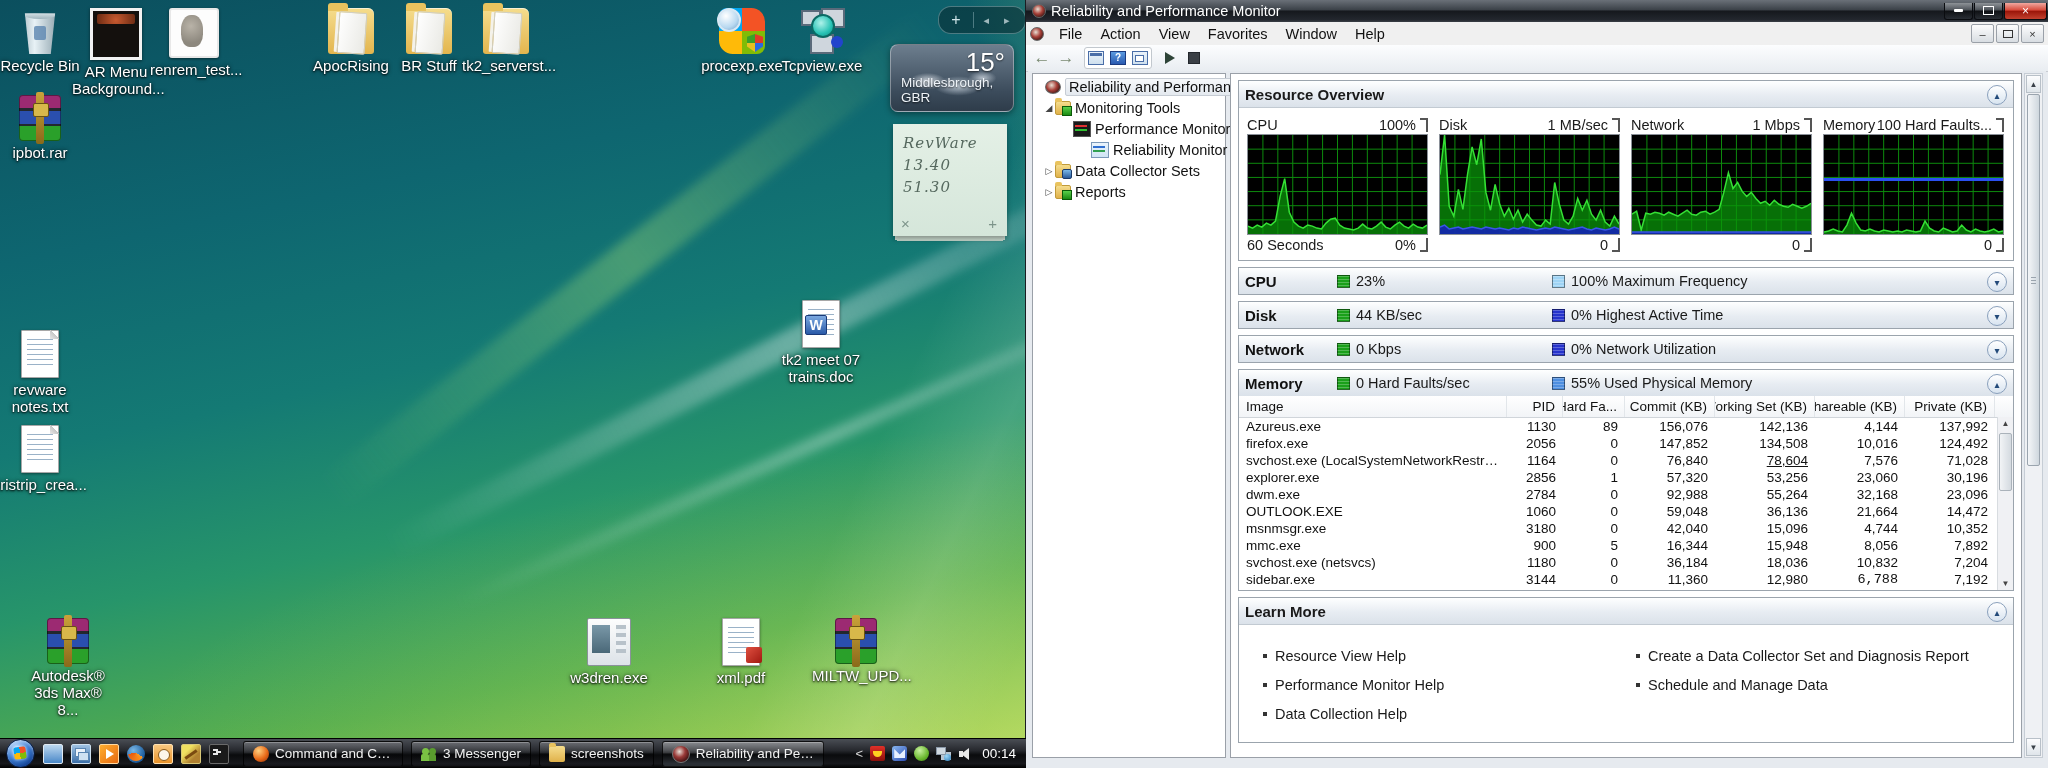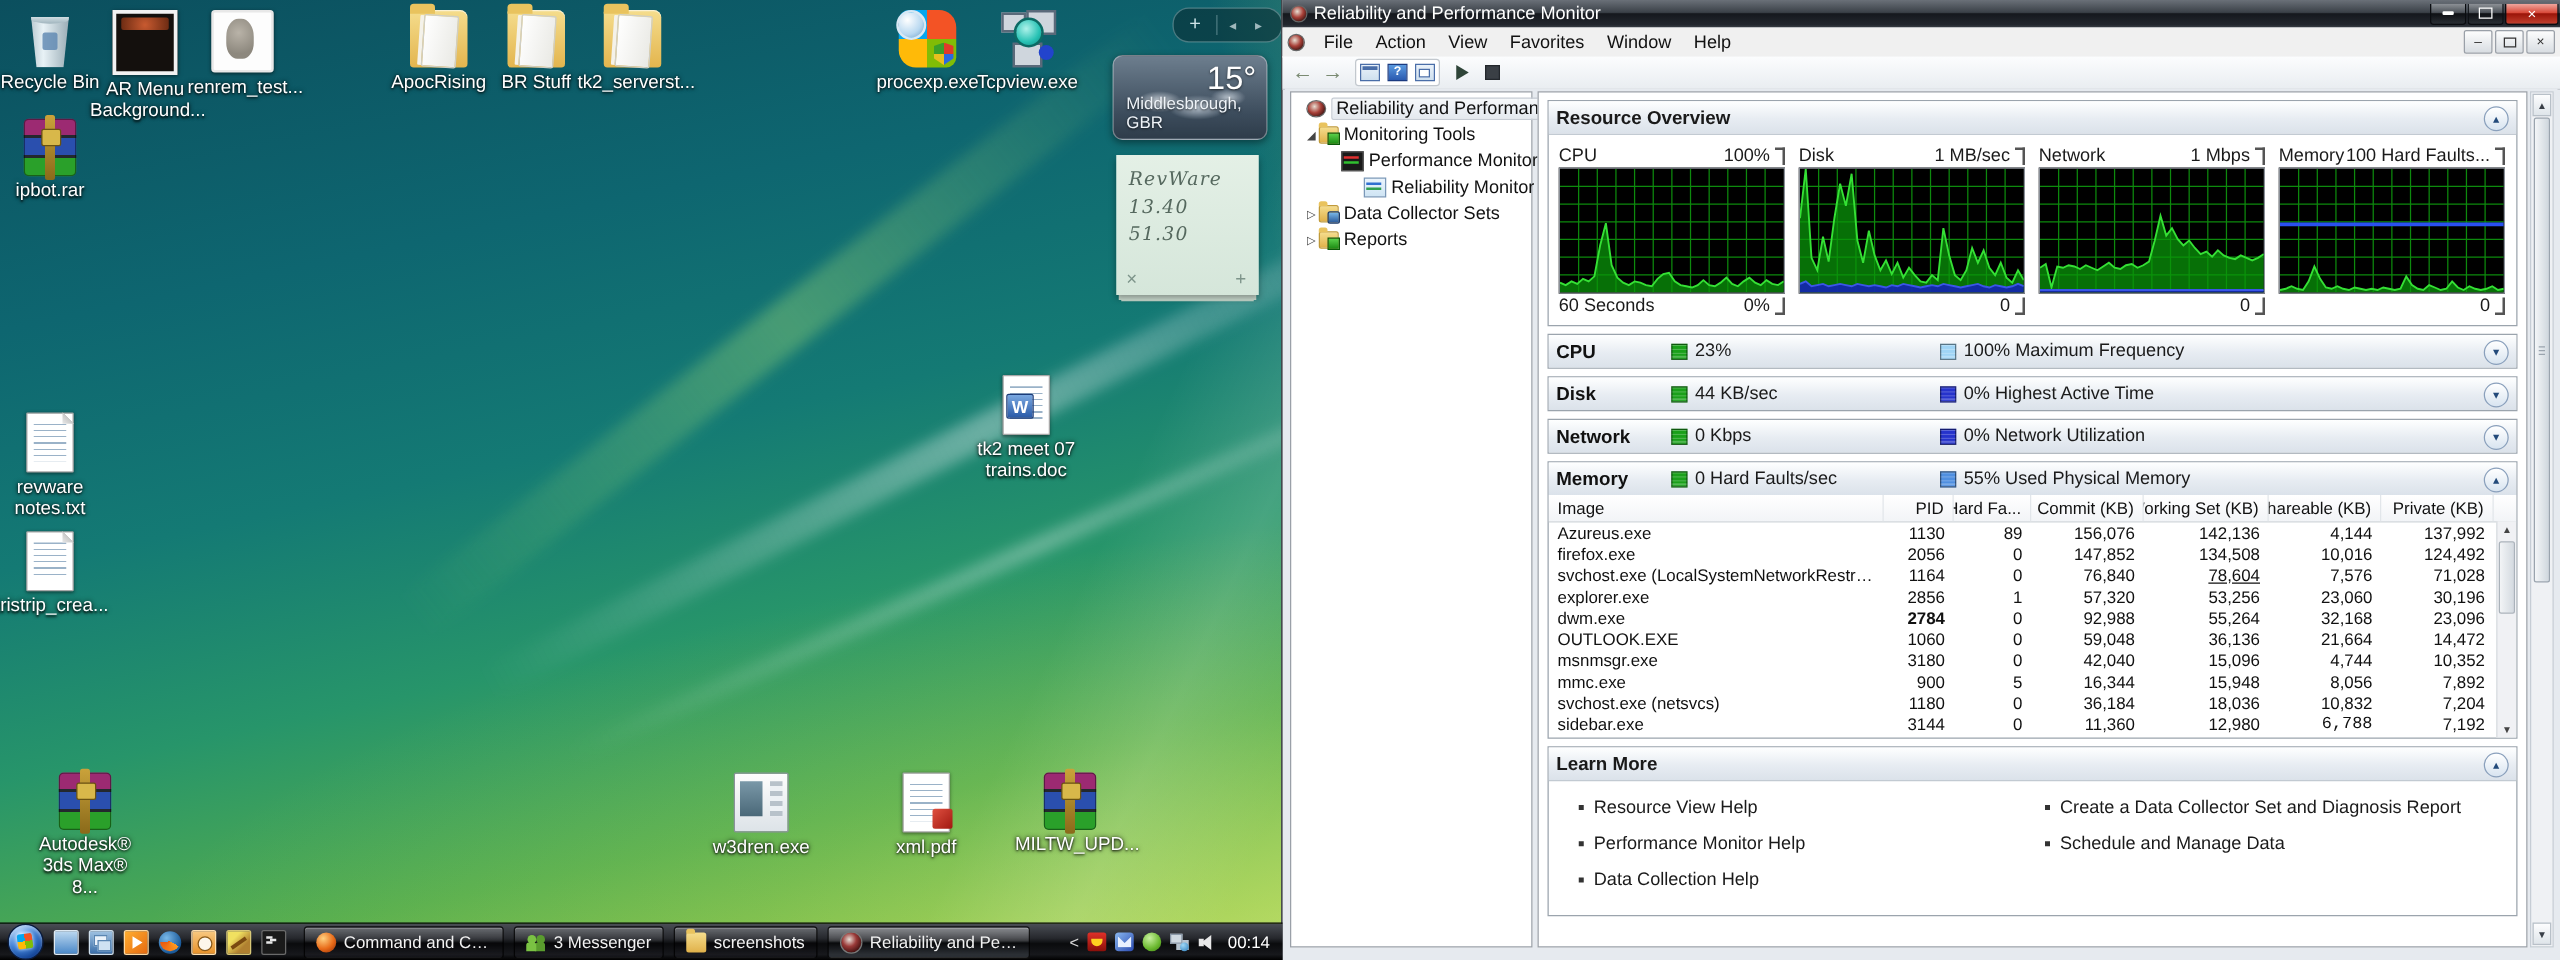--- a/index.html
+++ b/index.html
@@ -262,21 +262,21 @@
   .mt-row{display:flex;height:17px;align-items:center;}
   .mc{padding:0 7px;white-space:nowrap;overflow:hidden;text-overflow:ellipsis;box-sizing:border-box;}
   .mc.num{text-align:right;justify-content:flex-end;display:flex;}
   .mt-scroll{position:absolute;right:0;top:21px;width:15px;bottom:0;background:#f0f1f4;
     border-left:1px solid #d8dce0;display:flex;flex-direction:column;justify-content:space-between;align-items:center;}
   .mt-scroll .sarrow{font-size:8px;color:#444;padding:2px 0;}
   .mt-thumb{width:11px;height:56px;border:1px solid #aab2ba;border-radius:2px;
     background:linear-gradient(90deg,#f2f4f6,#d4dae0);position:absolute;left:1px;top:16px;}
 
   
-  .lm-body{display:flex;padding:6px 4px 14px 24px;justify-content:flex-end;}
+  .lm-body{display:flex;padding:16px 4px 14px 24px;justify-content:flex-end;}
   .lm-col{flex:1;}
   .lm-item{display:flex;align-items:center;gap:8px;height:29px;font-size:14.5px;color:#1a1a1a;}
   .lm-bullet{width:4px;height:4px;background:#333;flex:0 0 4px;}
 
   
   .main-scroll{position:absolute;right:3px;top:2px;width:19px;bottom:10px;background:#eff1f4;
     border:1px solid #c6cdd5;box-sizing:border-box;}
   .ms-arrow{position:absolute;left:1px;right:1px;height:16px;display:flex;align-items:center;justify-content:center;
     font-size:8px;color:#3a4048;background:linear-gradient(#fdfdfe,#dfe5ea);border:1px solid #b8c0c8;}
   .ms-up{top:1px;} .ms-down{bottom:1px;}
@@ -737,21 +737,21 @@
                   <span class="mc" style="width: 268px;">explorer.exe</span>
                   <span class="mc num" style="width: 56px;">2856</span>
                   <span class="mc num" style="width: 62px;">1</span>
                   <span class="mc num" style="width: 90px;">57,320</span>
                   <span class="mc num" style="width: 100px;">53,256</span>
                   <span class="mc num" style="width: 90px;">23,060</span>
                   <span class="mc num" style="width: 90px;">30,196</span>
                 </div>
                 <div class="mt-row">
                   <span class="mc" style="width: 268px;">dwm.exe</span>
-                  <span class="mc num" style="width: 56px; font-weight: bold;">2784</span>
+                  <span class="mc num" style="width: 56px;">2784</span>
                   <span class="mc num" style="width: 62px;">0</span>
                   <span class="mc num" style="width: 90px;">92,988</span>
                   <span class="mc num" style="width: 100px;">55,264</span>
                   <span class="mc num" style="width: 90px;">32,168</span>
                   <span class="mc num" style="width: 90px;">23,096</span>
                 </div>
                 <div class="mt-row">
                   <span class="mc" style="width: 268px;">OUTLOOK.EXE</span>
                   <span class="mc num" style="width: 56px;">1060</span>
                   <span class="mc num" style="width: 62px;">0</span>

